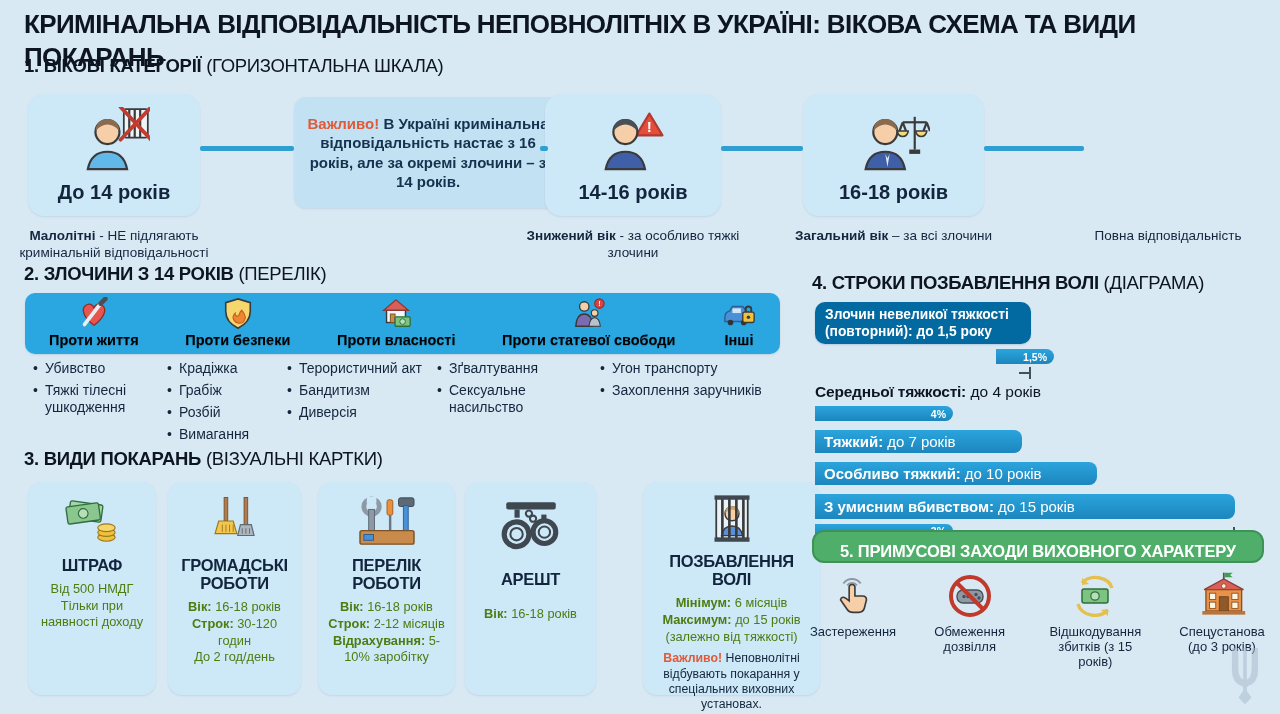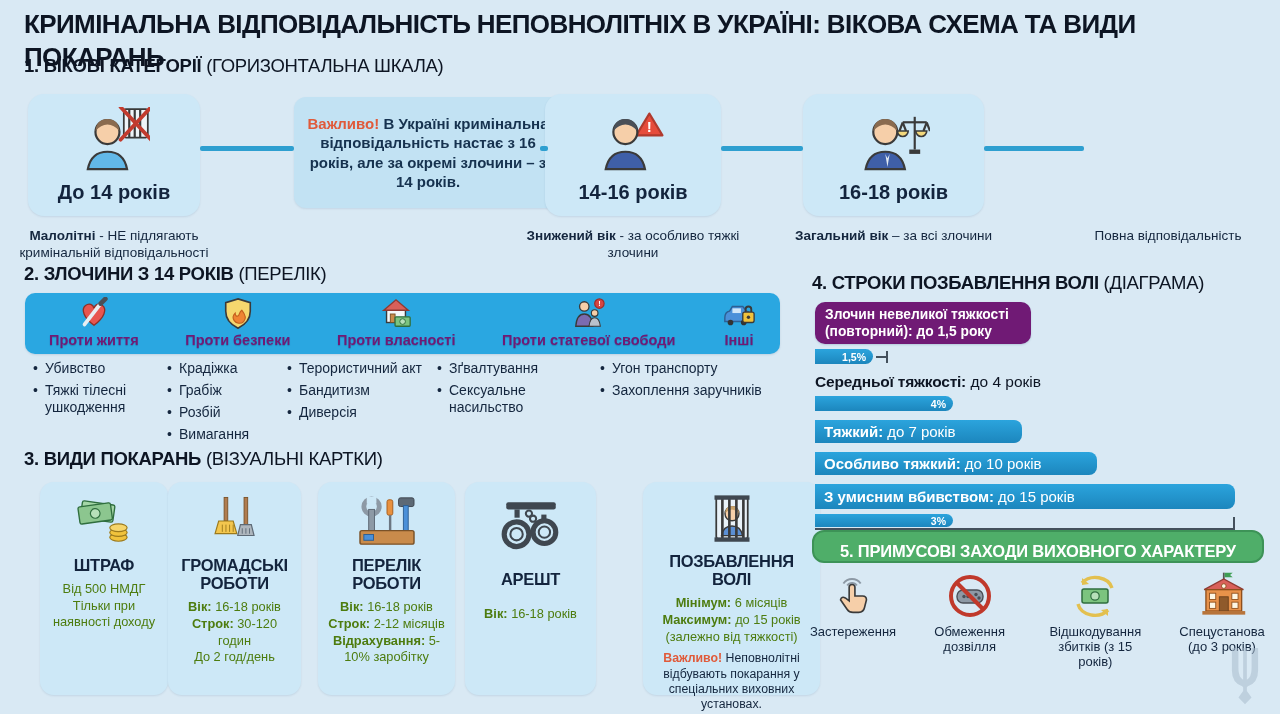--- a/index.html
+++ b/index.html
@@ -13,36 +13,36 @@
   
   .age-card{background:#cde8f7;border-radius:16px;display:flex;flex-direction:column;align-items:center;justify-content:center;height:122px;box-shadow:0 1px 2px rgba(40,80,120,.12);}
   .age-t{font-size:20px;font-weight:800;color:#13243d;margin-top:2px;}
   .note{background:#c2e2f3;border-radius:12px;padding:8px 10px;text-align:center;font-size:15px;font-weight:700;color:#16324f;line-height:1.3;display:flex;align-items:center;box-shadow:0 1px 2px rgba(40,80,120,.12);}
   .imp{color:#e05a3a;}
   .tl{top:146px;height:5px;background:#2e9fd0;border-radius:2px;}
   .age-cap{text-align:center;font-size:13.5px;line-height:1.28;color:#14263e;}
   
   .crimebar{left:25px;top:293px;width:755px;height:61px;background:#2aa7e1;border-radius:10px;display:flex;justify-content:space-between;align-items:center;padding:4px 24px 6px;box-sizing:border-box;box-shadow:0 1px 2px rgba(40,80,120,.15);}
   .cat{display:flex;flex-direction:column;align-items:center;gap:1px;}
-  .cat-l{color:#701a75;font-weight:700;font-size:14.5px;white-space:nowrap;text-shadow:0 1px 1px rgba(0,40,70,.25);}
+  .cat-l{color:#000000;font-weight:700;font-size:14.5px;white-space:nowrap;text-shadow:0 1px 1px rgba(0,40,70,.25);}
   .col{top:360px;font-size:14px;line-height:1.22;}
   .li{margin-bottom:5px;padding-left:12px;position:relative;}
   .li::before{content:"•";position:absolute;left:0;top:0;}
   
   .pcard{top:482px;height:213px;background:#cde8f7;border-radius:14px;text-align:center;padding:10px 7px;box-sizing:border-box;box-shadow:0 1px 2px rgba(40,80,120,.12);}
   .pic{height:58px;display:flex;align-items:center;justify-content:center;}
   .pt{font-size:16.5px;font-weight:800;color:#13243d;line-height:1.1;margin:6px 0 7px;letter-spacing:-0.3px;}
   .pb{font-size:12.8px;line-height:1.3;color:#4d7c0f;}
   .pnote{font-size:12.3px;line-height:1.25;margin-top:6px;color:#14263e;}
   
   .chart{left:815px;top:302px;width:420px;}
-  .c-labelbox{width:216px;box-sizing:border-box;background:#701a75;border-radius:10px;padding:4px 10px;color:#fff;font-size:13.8px;font-weight:700;line-height:1.25;box-shadow:0 1px 2px rgba(40,80,120,.2);}
+  .c-labelbox{width:216px;box-sizing:border-box;background:#0369a1;border-radius:10px;padding:4px 10px;color:#fff;font-size:13.8px;font-weight:700;line-height:1.25;box-shadow:0 1px 2px rgba(40,80,120,.2);}
   .c-bar{position:relative;height:15px;background:linear-gradient(#2ba4dd,#1c86bd);border-radius:0 8px 8px 0;margin-top:5px;}
   .tag{position:absolute;right:7px;top:50%;transform:translateY(-50%);color:#fff;font-size:10.5px;font-weight:700;}
-  .barrow{display:flex;align-items:center;gap:3px;}
+  .barrow{display:flex;align-items:center;gap:3px;flex-direction:column;}
   .tick{width:12px;height:2px;background:#44505c;position:relative;display:inline-block;margin-top:5px;}
   .tick::after{content:"";position:absolute;right:0;top:-5px;width:2px;height:12px;background:#44505c;}
   .c-text{margin-top:9px;font-size:15.5px;color:#0d1523;}
   .c-text b{letter-spacing:-0.2px;}
   .c-bar.lg{height:23px;margin-top:9px;display:flex;align-items:center;padding-left:9px;box-sizing:border-box;color:#fff;font-size:15px;white-space:nowrap;}
   .c-bar.lg b{margin-right:4px;}
   .c-bar.thin{height:13px;margin-top:5px;}
   .baseline{position:relative;border-top:2px solid #44505c;margin-top:1px;height:18px;}
   .baseline::after{content:"";position:absolute;right:0px;top:-13px;width:2px;height:13px;background:#44505c;}
   .maxlab{position:absolute;right:-4px;top:2px;font-size:14px;font-weight:700;color:#1a2431;}
@@ -216,21 +216,21 @@
   <div class="abs col" style="left:600px;width:170px">
     <div class="li"><span>Угон транспорту</span></div>
     <div class="li"><span>Захоплення заручників</span></div>
   </div>
 
   <div class="abs sec-h" style="left:24px;top:448px">
     <span>3. ВИДИ ПОКАРАНЬ</span>
     <span class="light">(ВІЗУАЛЬНІ КАРТКИ)</span>
   </div>
 
-  <div class="abs pcard" style="left:40px;width:128px">
+  <div class="abs pcard" style="left:28px;width:128px">
     <div class="pic">
       <svg width="62" height="52" viewBox="0 0 64 54">
         <g transform="rotate(8 24 20)">
             <rect x="8" y="8" width="34" height="18" rx="2" fill="#a5d6a7" stroke="#2f6e3e" stroke-width="1.4"></rect>
           </g>
         <g transform="rotate(-8 24 20)">
             <rect x="6" y="10" width="34" height="18" rx="2" fill="#8cc68f" stroke="#2f6e3e" stroke-width="1.4"></rect>
         <circle cx="23" cy="19" r="5" fill="#b7e0b9" stroke="#2f6e3e" stroke-width="1.2"></circle>
           </g>
         <ellipse cx="47" cy="44" rx="9" ry="4" fill="#f0c23c" stroke="#9c7a1c" stroke-width="1.2"></ellipse>

